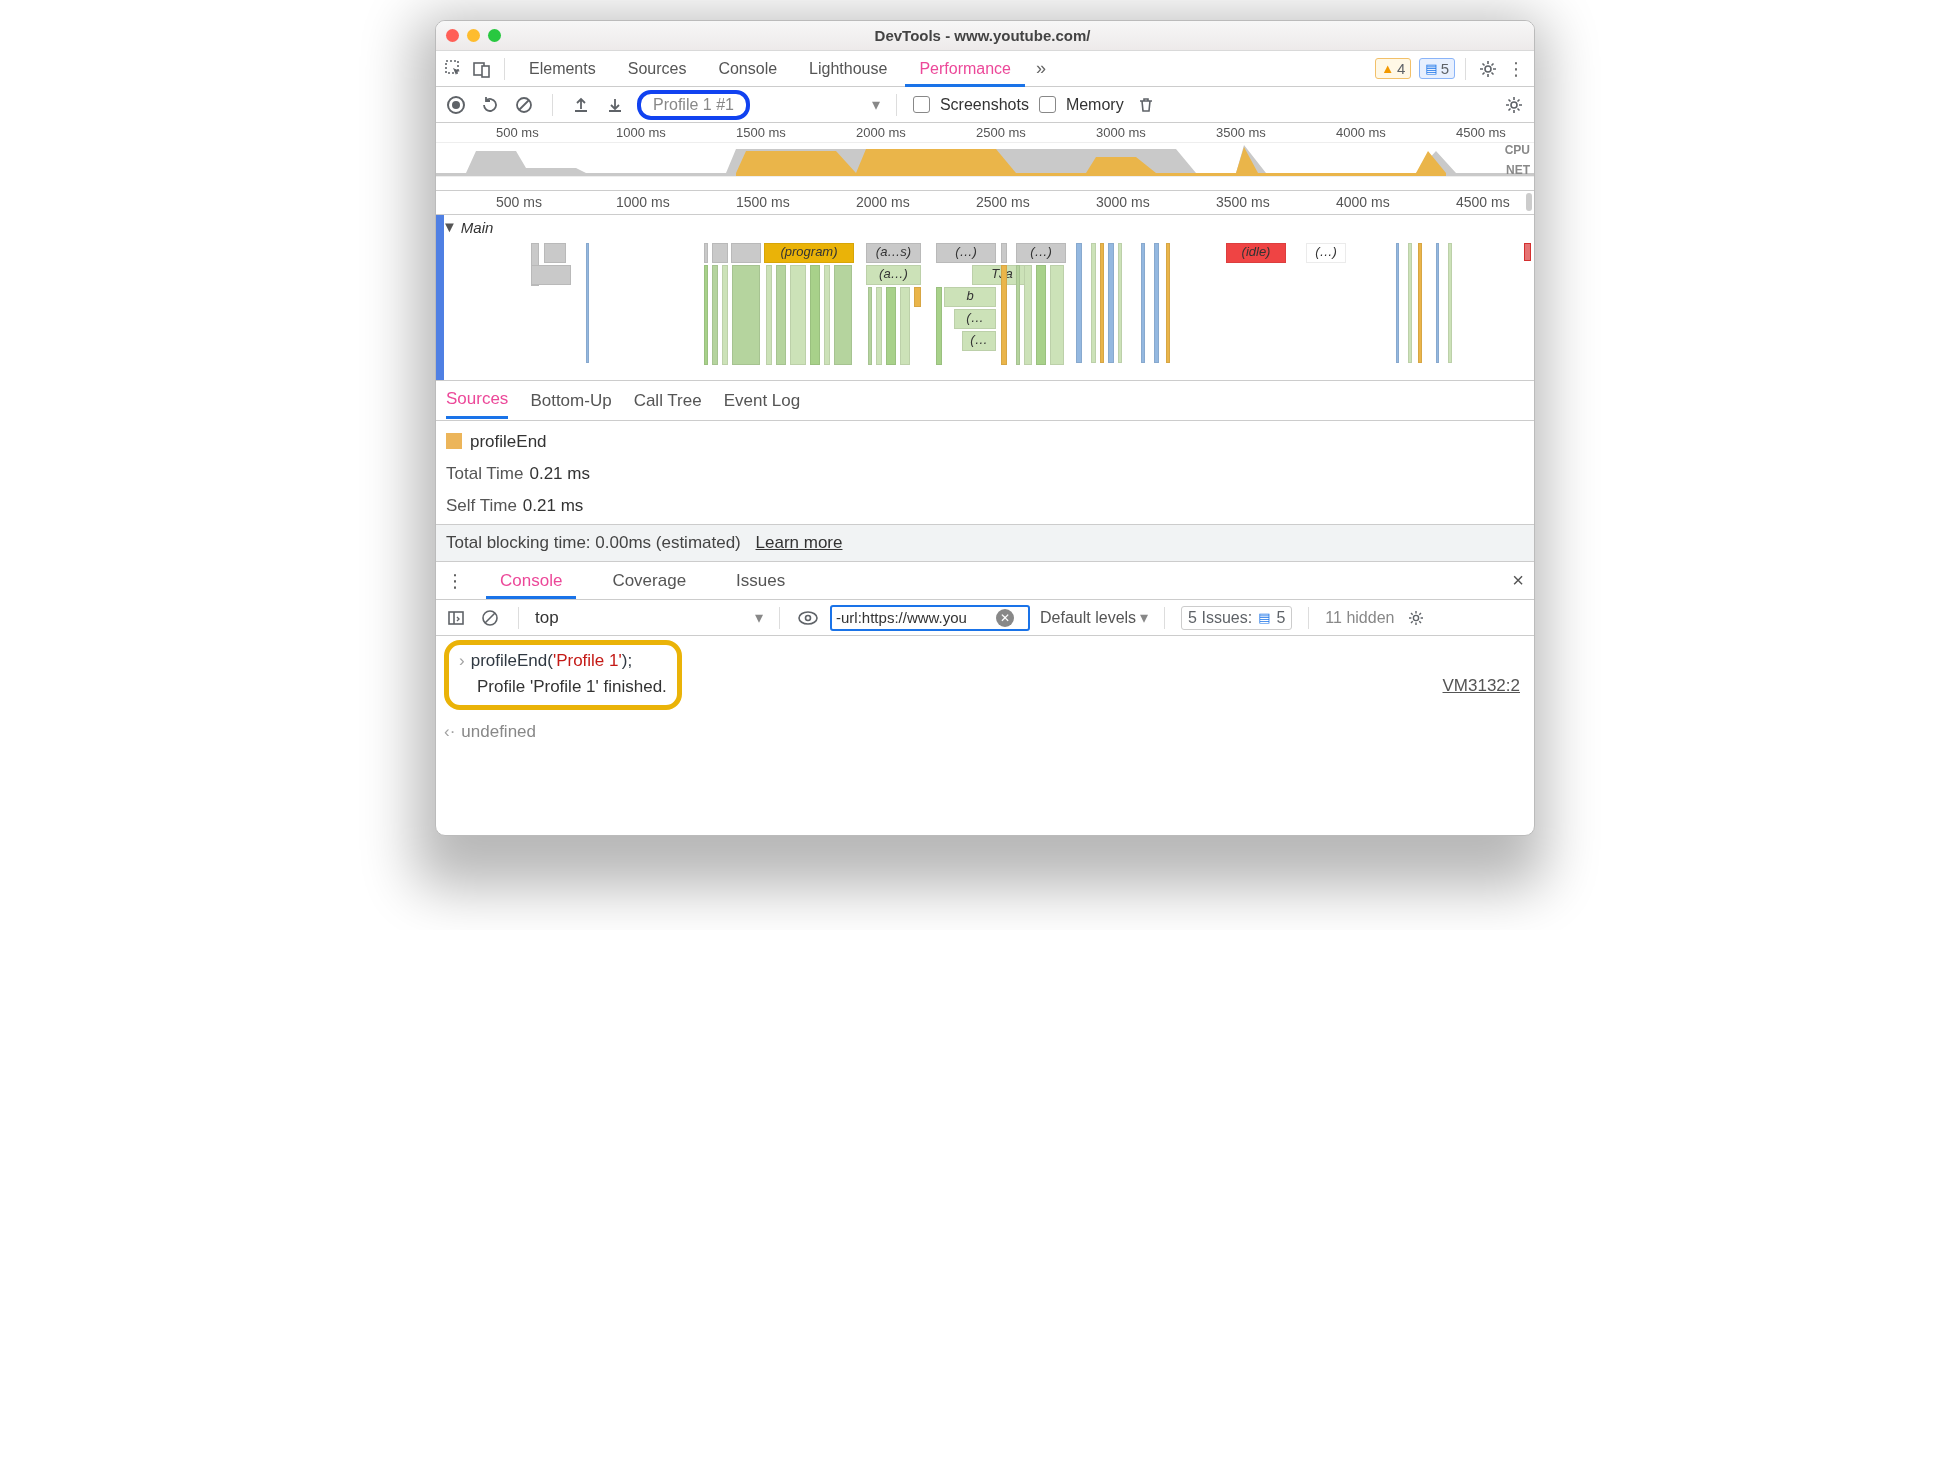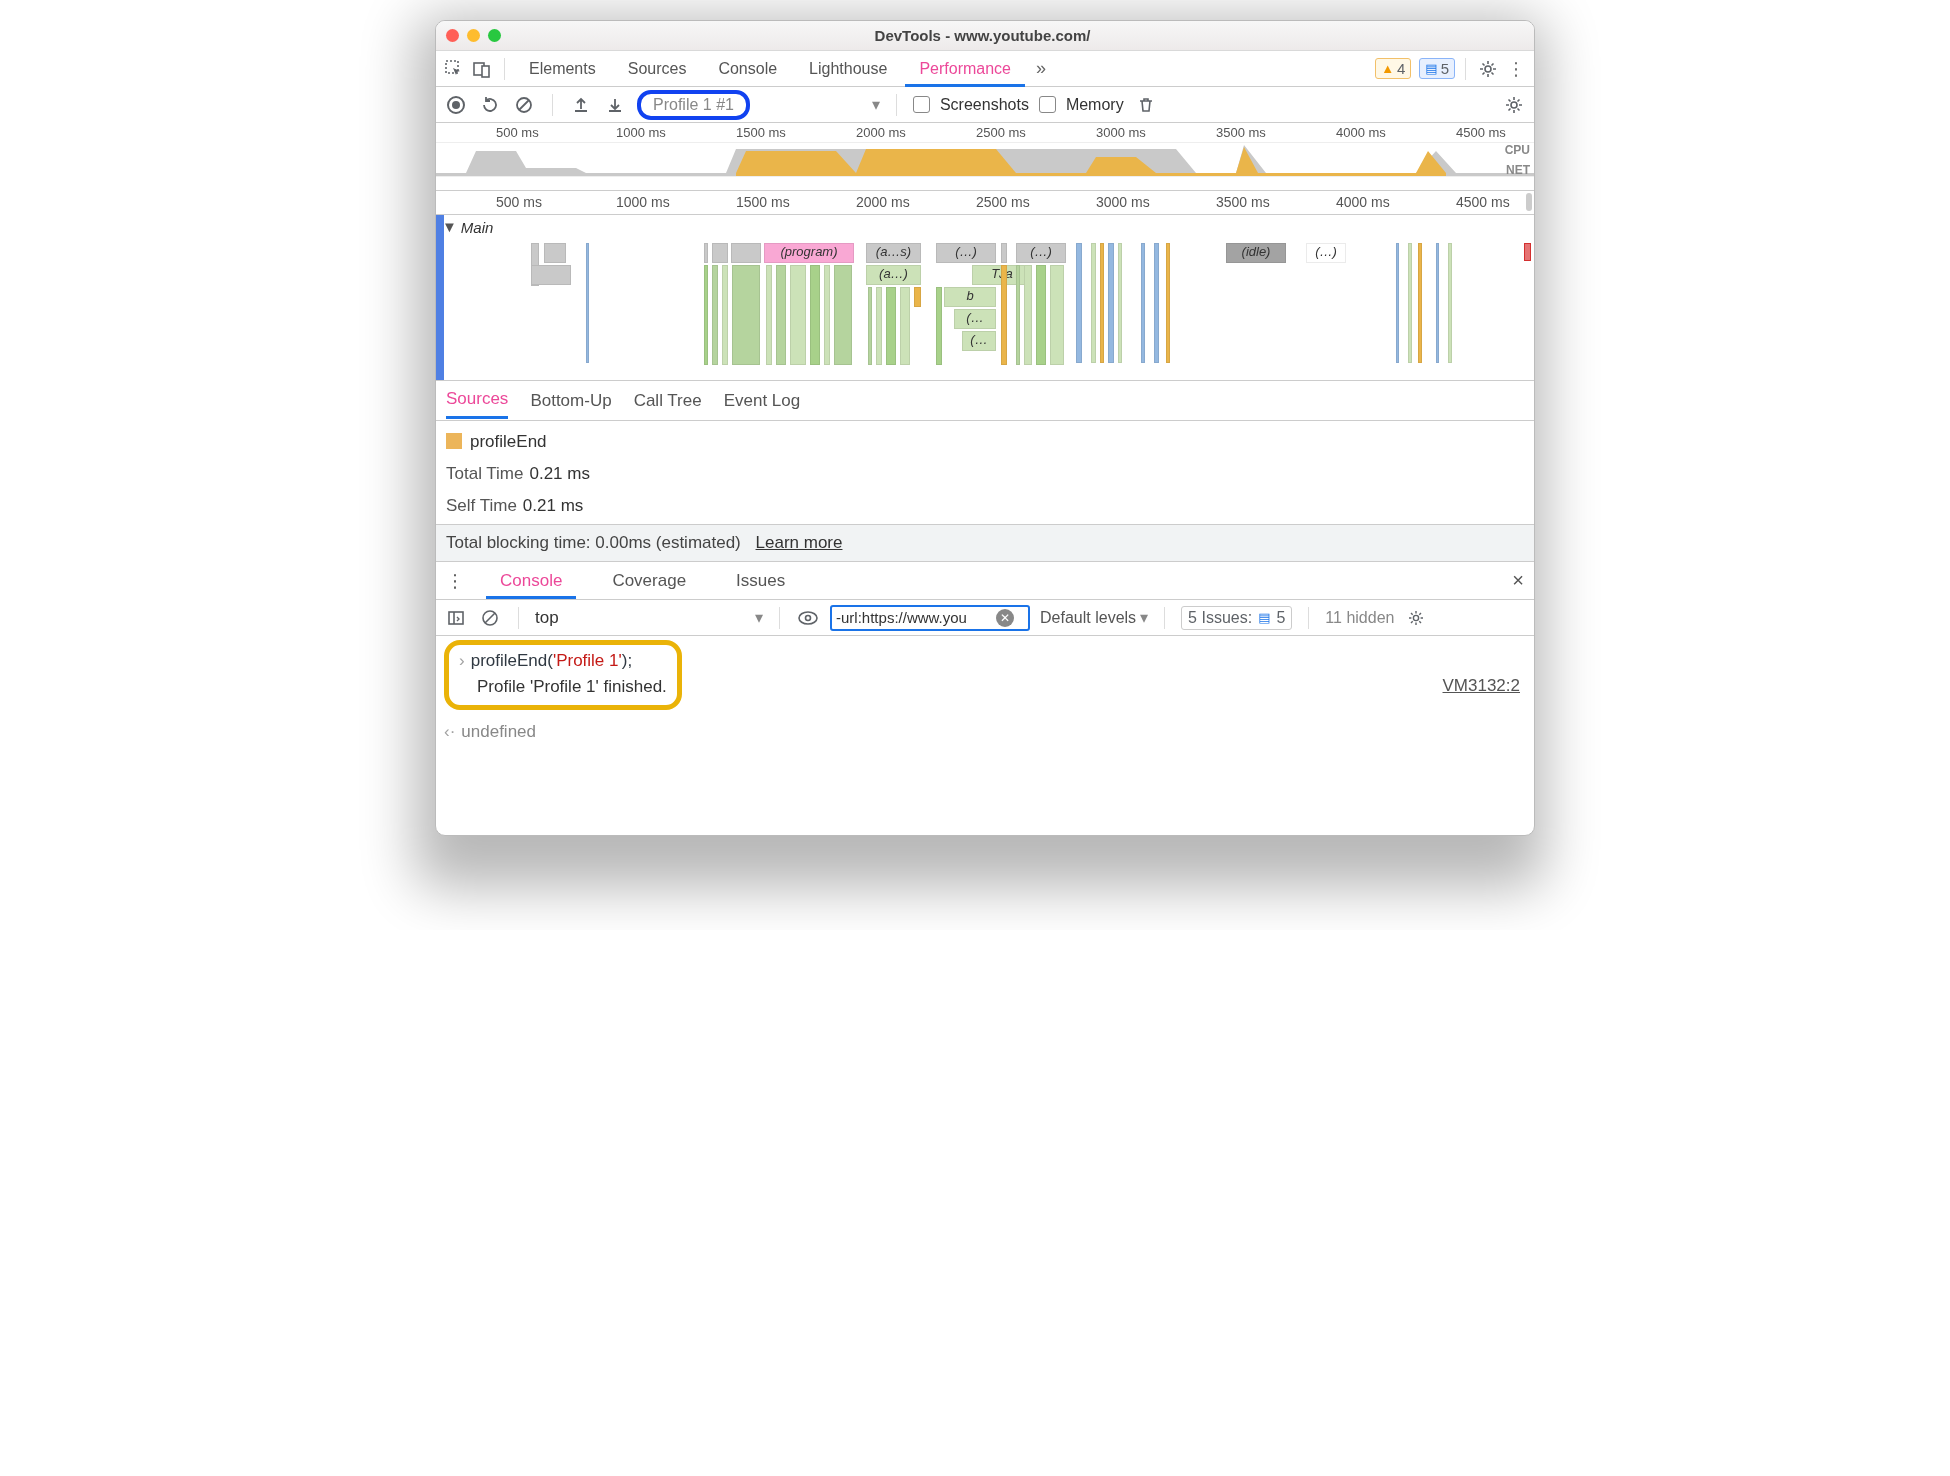--- a/index.html
+++ b/index.html
@@ -222,21 +222,21 @@
     <div class="fbar" style="left:150px;top:28px;width:3px;background:#94b8e0;height:120px;"></div>
 
     <div class="fbar" style="left:268px;top:28px;width:4px;background:#c9c9c9;"></div>
     <div class="fbar" style="left:276px;top:28px;width:16px;background:#c9c9c9;"></div>
     <div class="fbar" style="left:295px;top:28px;width:30px;background:#c9c9c9;"></div>
     <div class="fbar" style="left:268px;top:50px;width:4px;background:#a8d18a;height:100px;"></div>
     <div class="fbar" style="left:276px;top:50px;width:6px;background:#b5d49e;height:100px;"></div>
     <div class="fbar" style="left:286px;top:50px;width:6px;background:#cce2b8;height:100px;"></div>
     <div class="fbar" style="left:296px;top:50px;width:28px;background:#b5d49e;height:100px;"></div>
 
-    <div class="fbar" style="left:328px;top:28px;width:90px;background:#f9a8d4;">(program)</div>
+    <div class="fbar" style="left:328px;top:28px;width:90px;background:#eab308;">(program)</div>
     <div class="fbar" style="left:330px;top:50px;width:6px;background:#cce2b8;height:100px;"></div>
     <div class="fbar" style="left:340px;top:50px;width:10px;background:#b5d49e;height:100px;"></div>
     <div class="fbar" style="left:354px;top:50px;width:16px;background:#cce2b8;height:100px;"></div>
     <div class="fbar" style="left:374px;top:50px;width:10px;background:#a8d18a;height:100px;"></div>
     <div class="fbar" style="left:388px;top:50px;width:6px;background:#cce2b8;height:100px;"></div>
     <div class="fbar" style="left:398px;top:50px;width:18px;background:#b5d49e;height:100px;"></div>
 
     <div class="fbar" style="left:430px;top:28px;width:55px;background:#c9c9c9;">(a…s)</div>
     <div class="fbar" style="left:430px;top:50px;width:55px;background:#cce2b8;">(a…)</div>
     <div class="fbar" style="left:478px;top:72px;width:7px;background:#eab54a;"></div>
@@ -263,21 +263,21 @@
 
     <div class="fbar" style="left:640px;top:28px;width:6px;background:#94b8e0;height:120px;"></div>
     <div class="fbar" style="left:655px;top:28px;width:5px;background:#cce2b8;height:120px;"></div>
     <div class="fbar" style="left:664px;top:28px;width:4px;background:#eab54a;height:120px;"></div>
     <div class="fbar" style="left:672px;top:28px;width:6px;background:#94b8e0;height:120px;"></div>
     <div class="fbar" style="left:682px;top:28px;width:4px;background:#cce2b8;height:120px;"></div>
     <div class="fbar" style="left:705px;top:28px;width:4px;background:#94b8e0;height:120px;"></div>
     <div class="fbar" style="left:718px;top:28px;width:5px;background:#94b8e0;height:120px;"></div>
     <div class="fbar" style="left:730px;top:28px;width:4px;background:#eab54a;height:120px;"></div>
 
-    <div class="fbar" style="left:790px;top:28px;width:60px;background:#a3a3a3;color:#333;">(idle)</div>
+    <div class="fbar" style="left:790px;top:28px;width:60px;background:#ef4444;color:#333;">(idle)</div>
     <div class="fbar" style="left:870px;top:28px;width:40px;background:#fff;color:#333;">(…)</div>
 
     <div class="fbar" style="left:960px;top:28px;width:3px;background:#94b8e0;height:120px;"></div>
     <div class="fbar" style="left:972px;top:28px;width:4px;background:#cce2b8;height:120px;"></div>
     <div class="fbar" style="left:982px;top:28px;width:4px;background:#eab54a;height:120px;"></div>
     <div class="fbar" style="left:1000px;top:28px;width:3px;background:#94b8e0;height:120px;"></div>
     <div class="fbar" style="left:1012px;top:28px;width:4px;background:#cce2b8;height:120px;"></div>
 
     <div style="position:absolute;right:3px;top:28px;width:7px;height:18px;background:#e57373;border:1px solid #d32f2f;"></div>
   </div>

